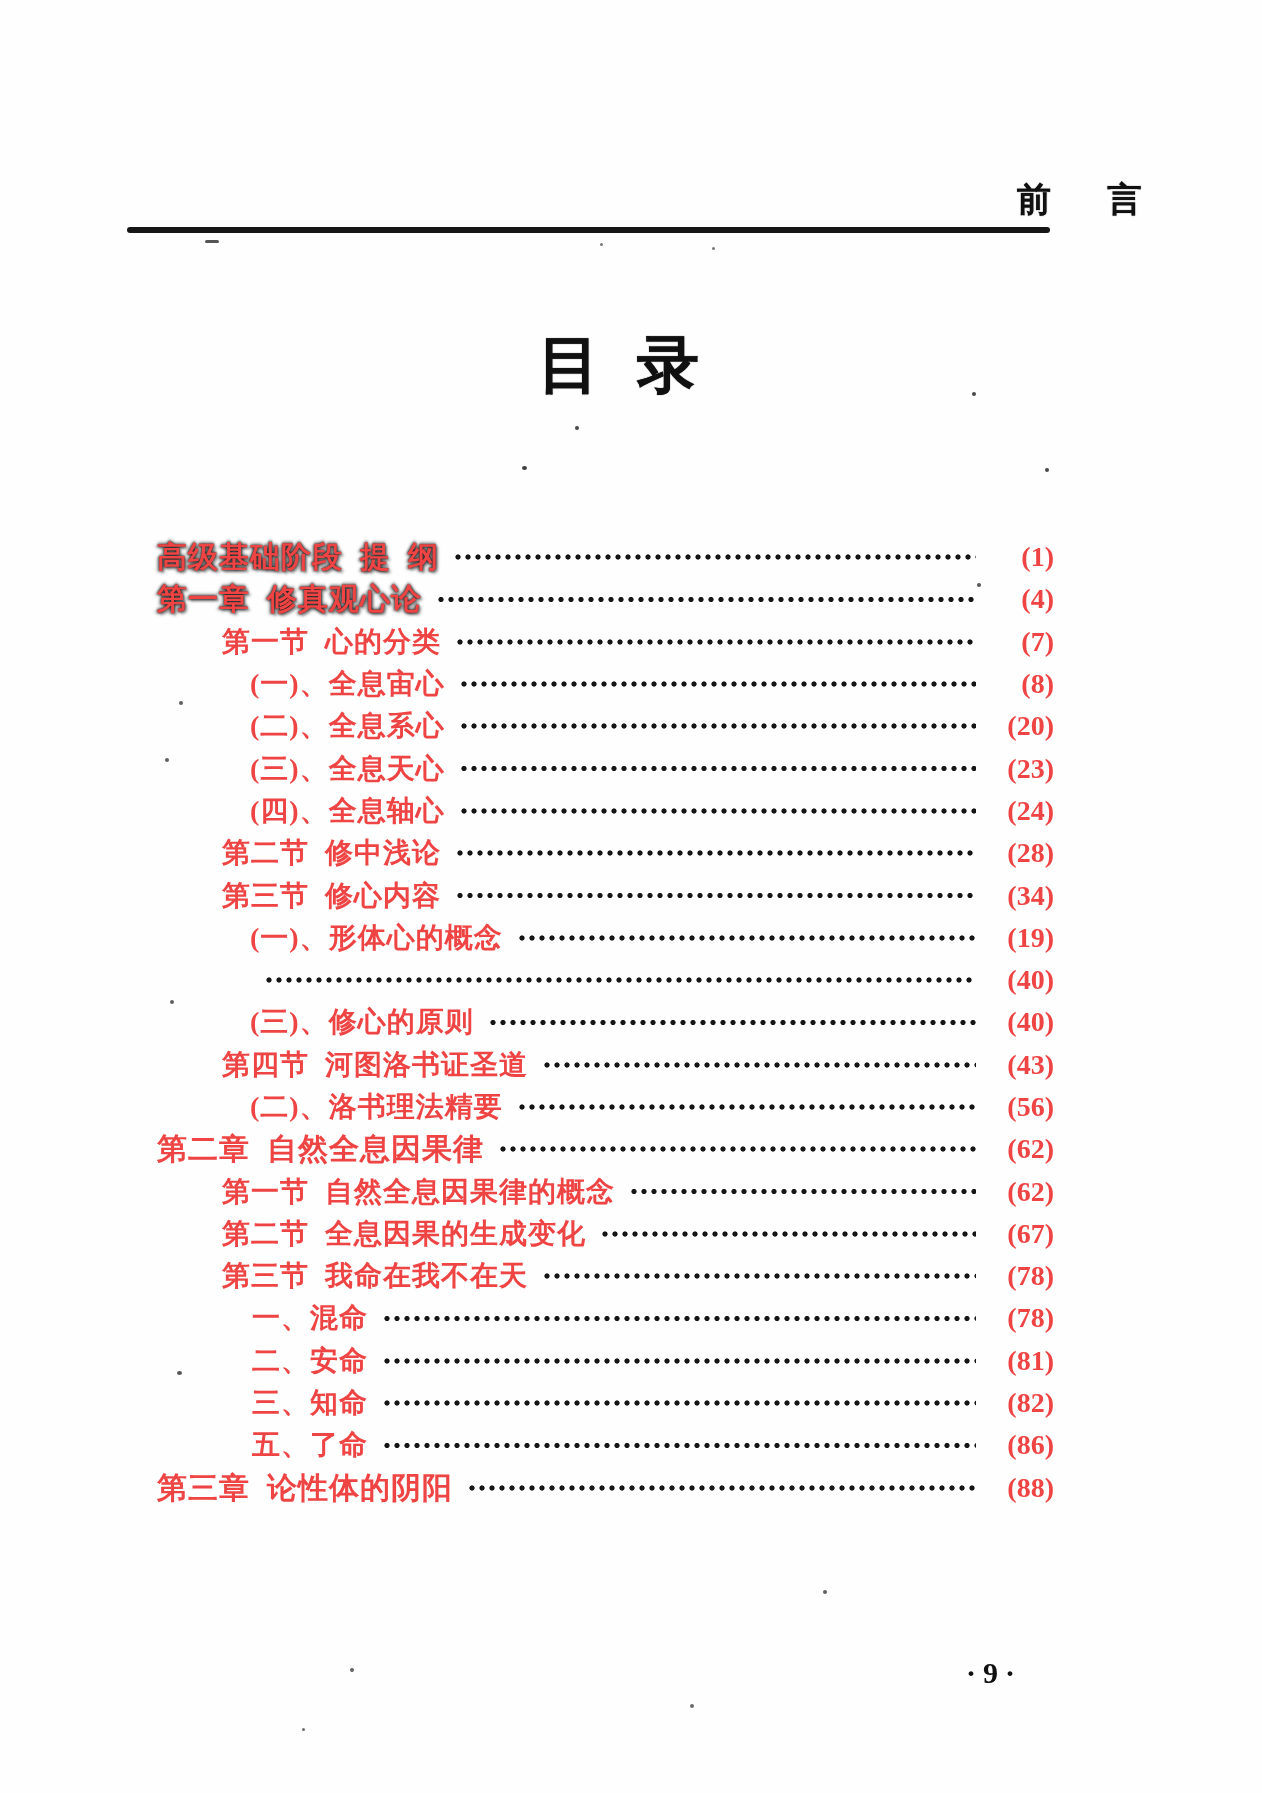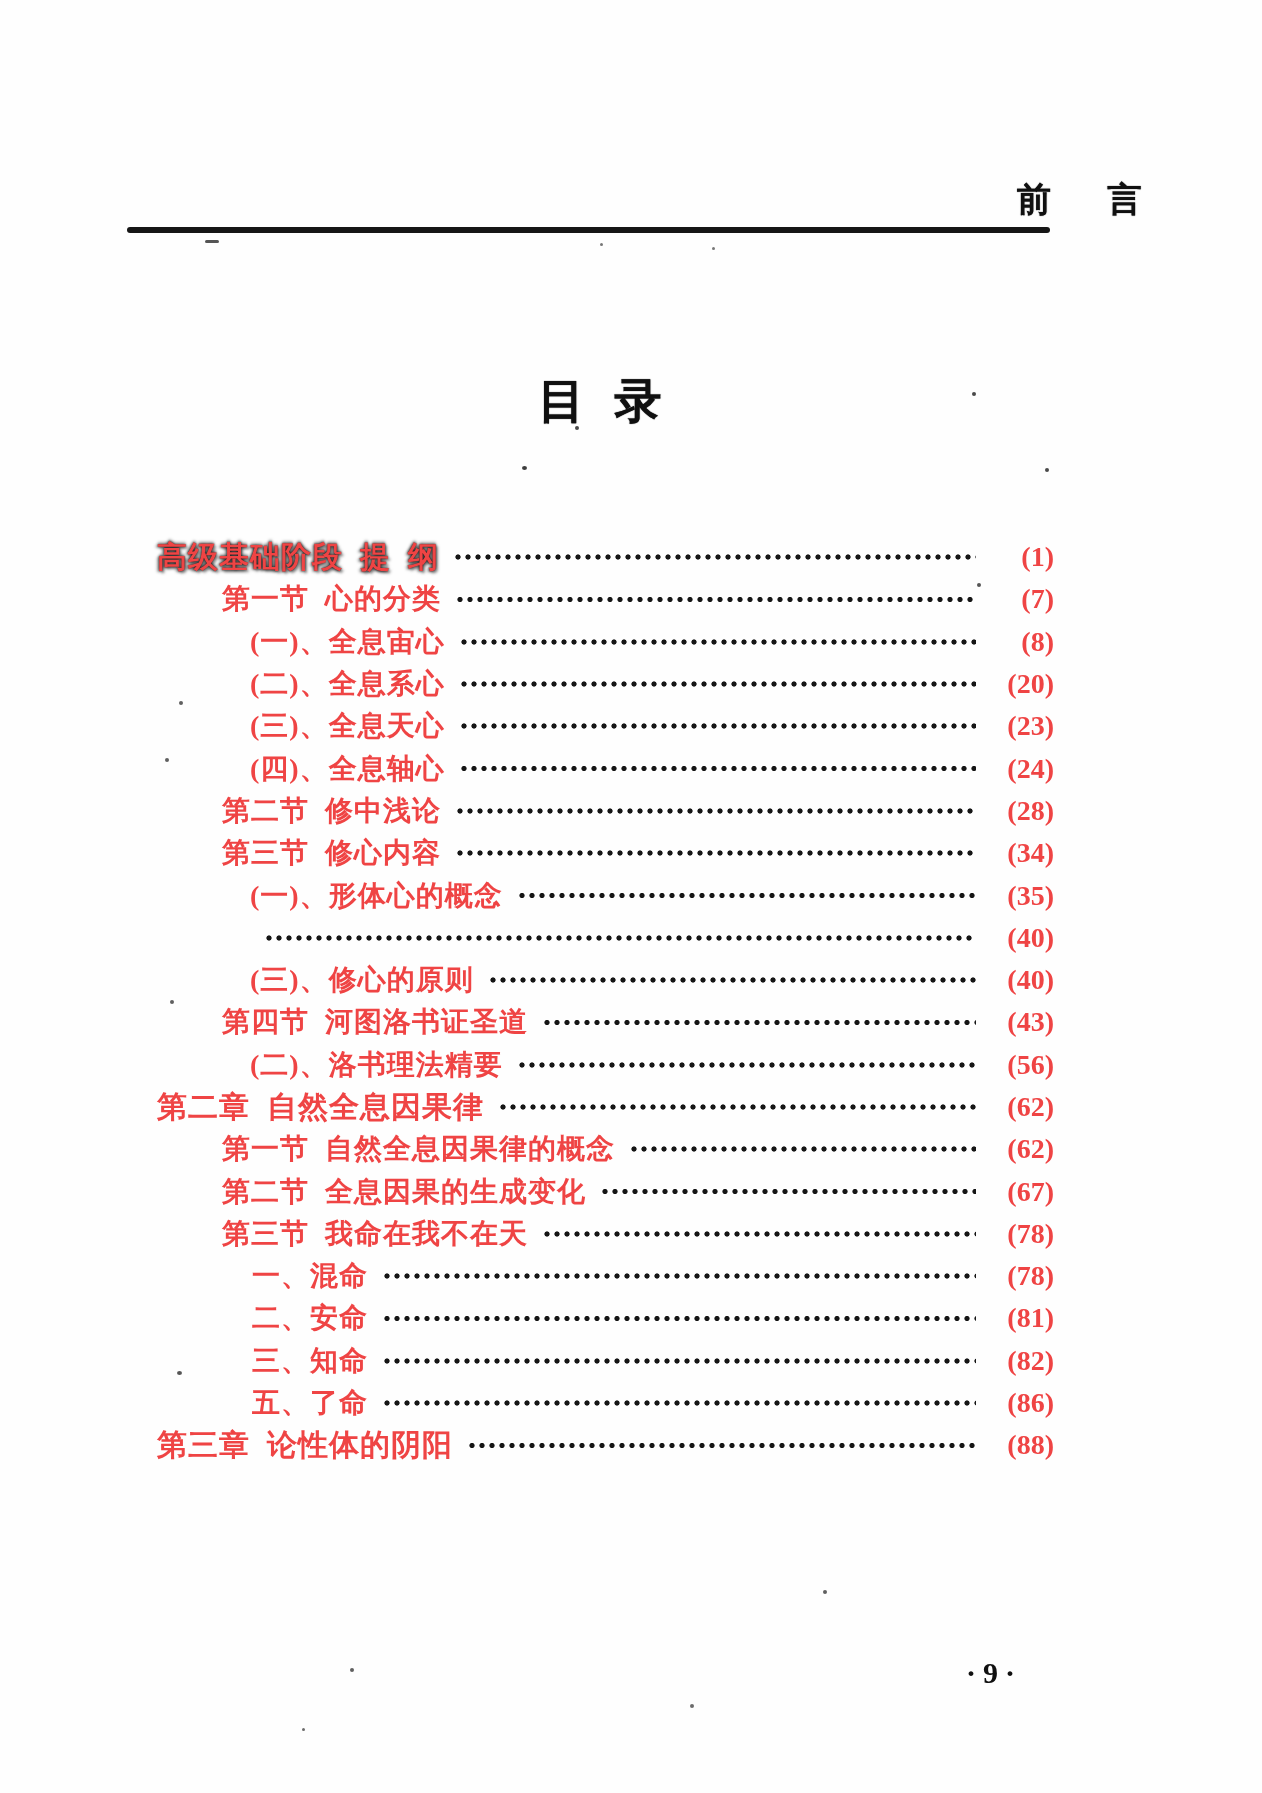--- a/index.html
+++ b/index.html
@@ -22,24 +22,23 @@
     text-shadow:0 0 1px #000;
   }
   .header-rule{
     position:absolute;top:227px;left:127px;
     width:923px;height:6px;background:#161616;
     border-radius:3px;
   }
   
   .page-title{
     position:absolute;top:334px;left:538px;
-    font-size:47px;font-weight:bold;line-height:1;
+    font-size:62px;font-weight:bold;line-height:1;
     white-space:pre;letter-spacing:2px;
     text-shadow:0 0 1px #000;
-    margin-top:44px;
   }
   
   .toc{
     position:absolute;top:536px;left:146px;width:908px;
   }
   .toc-row{
     height:42.3px;
     display:flex;align-items:center;
     font-size:28px;font-weight:bold;
     color:#ef4444;
@@ -86,20 +85,25 @@
 
   <div class="page-title">目  录</div>
 
   <div class="toc">
 
     <div class="toc-row lvl0 smudged">
       <span class="toc-label">高级基础阶段  提  纲</span>
       <span class="leader"></span>
       <span class="pagenum">(1)</span>
     </div>
+    <div class="toc-row lvl0 smudged">
+      <span class="toc-label">第一章  修真观心论</span>
+      <span class="leader"></span>
+      <span class="pagenum">(4)</span>
+    </div>
     <div class="toc-row lvl1">
       <span class="toc-label">第一节  心的分类</span>
       <span class="leader"></span>
       <span class="pagenum">(7)</span>
     </div>
     <div class="toc-row lvl2">
       <span class="toc-label">(一)、全息宙心</span>
       <span class="leader"></span>
       <span class="pagenum">(8)</span>
     </div>
@@ -124,21 +128,21 @@
       <span class="pagenum">(28)</span>
     </div>
     <div class="toc-row lvl1">
       <span class="toc-label">第三节  修心内容</span>
       <span class="leader"></span>
       <span class="pagenum">(34)</span>
     </div>
     <div class="toc-row lvl2">
       <span class="toc-label">(一)、形体心的概念</span>
       <span class="leader"></span>
-      <span class="pagenum">(35)</span>
+      <span class="pagenum">(19)</span>
     </div>
     <div class="toc-row lvl2">
       <span class="leader"></span>
       <span class="pagenum">(40)</span>
     </div>
     <div class="toc-row lvl2">
       <span class="toc-label">(三)、修心的原则</span>
       <span class="leader"></span>
       <span class="pagenum">(40)</span>
     </div>

